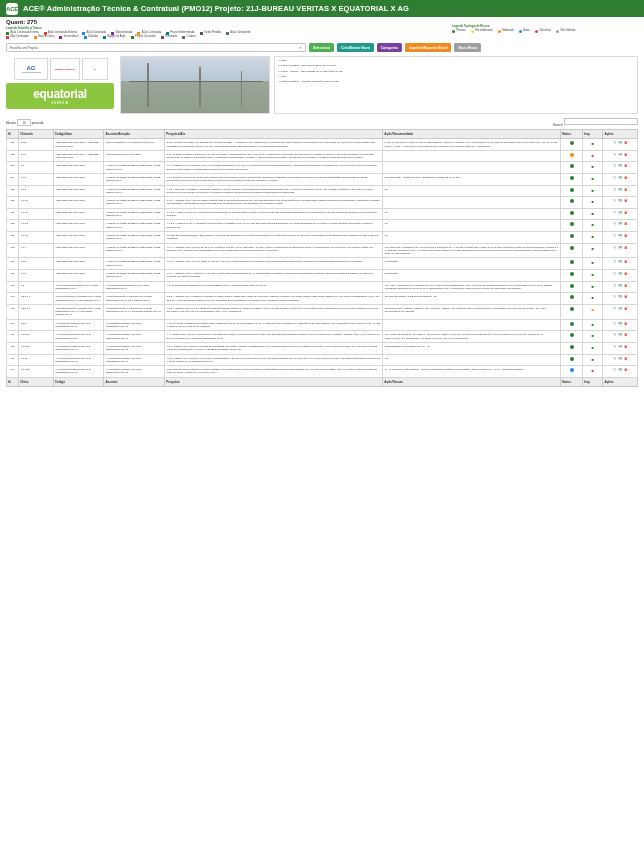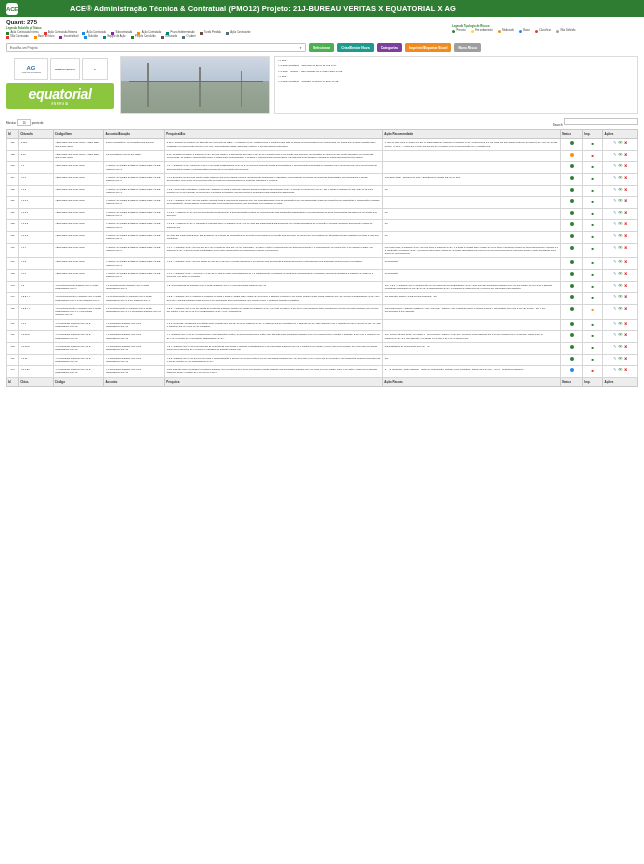--- a/index.html
+++ b/index.html
@@ -21,21 +21,21 @@
     align-items:center;
     padding:0 6px;
     gap:5px;
   }
   .logo {
     width:12px;height:12px;border-radius:3px;background:#fff;
     color:#2f7d32;font-weight:bold;font-size:6px;
     display:flex;align-items:center;justify-content:center;
     letter-spacing:-0.3px;
   }
-  .apptitle { font-size:7.5px; font-weight:bold; letter-spacing:0.1px;margin-left:47px;}
+  .apptitle { font-size:7.5px; font-weight:bold; letter-spacing:0.1px;}
   .quant {
     padding:2px 6px 1px 6px;
     font-size:6px;font-weight:bold;color:#222;
   }
   
   .legend {
     padding:1px 6px 2px 6px;
     font-size:2.6px;
     color:#444;
     line-height:1.55;
@@ -83,21 +83,21 @@
     display:flex; gap:4px; padding:1px 6px 3px 6px; align-items:flex-start;
   }
   .thumbcol { width:110px; }
   .logos-row { display:flex; gap:2px; align-items:center; justify-content:center; padding-top:2px;}
   .logo-box { border:1px solid #d8d8d8; background:#fff; display:flex;align-items:center;justify-content:center;
     font-size:2.6px;color:#2f6fae;text-align:center;line-height:1.1; }
   .equatorial {
     margin-top:3px;width:108px;height:26px;background:#8bc63e;border-radius:2px;
     display:flex;flex-direction:column;align-items:center;justify-content:center;color:#fff;
   }
-  .eq-logo{font-size:14px;font-weight:bold;font-style:italic;letter-spacing:-0.4px;}
+  .eq-logo{font-size:12px;font-weight:bold;letter-spacing:-0.4px;}
   .eq-sub{font-size:3px;letter-spacing:0.5px;}
   .photo {
     width:150px;height:58px;border:1px solid #ddd;
     background:linear-gradient(#cfd8e3 0%, #b9c6d4 42%, #9aa79a 43%, #8f9d8a 100%);
     position:relative;overflow:hidden;
   }
   .photo .pole{position:absolute;background:#7c7f74;}
   .notes {
     flex:1;border:1px solid #dcdcdc;height:58px;padding:2px 3px;
     font-size:2.5px;line-height:1.5;color:#333;overflow:hidden;

